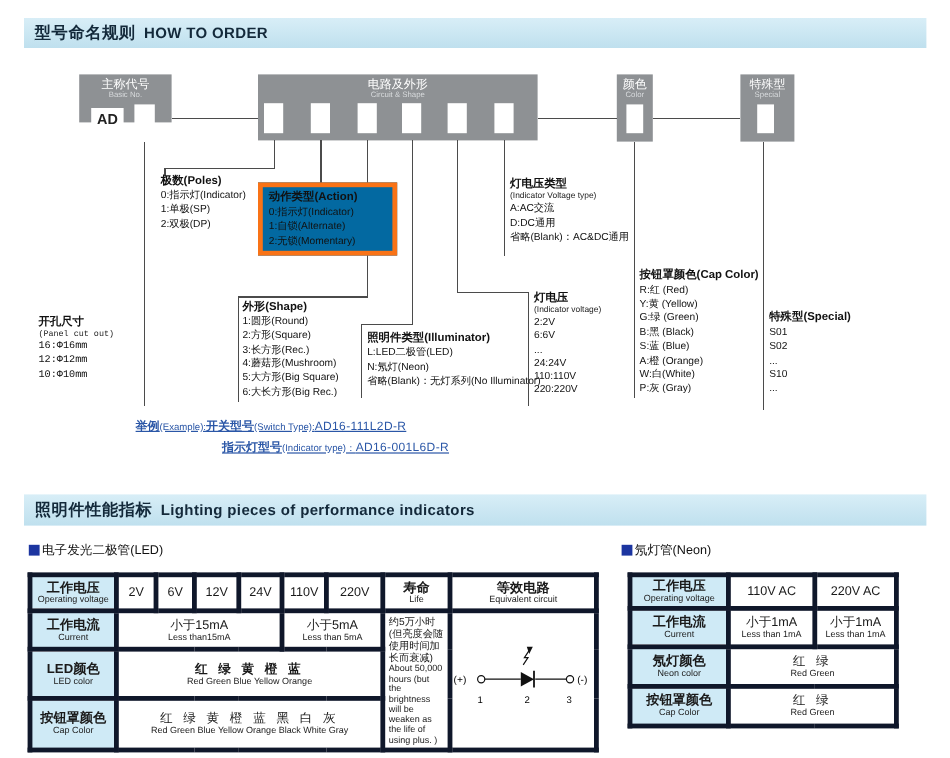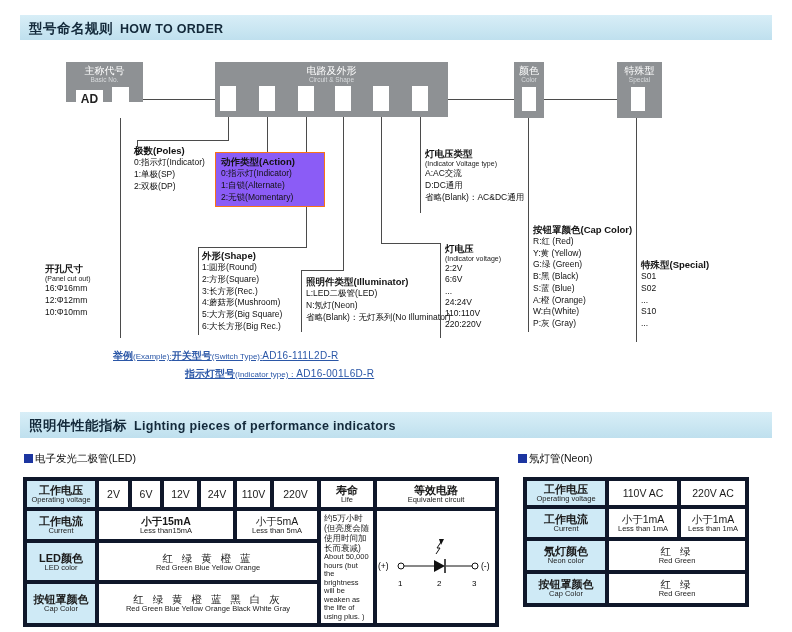--- a/index.html
+++ b/index.html
@@ -12,21 +12,21 @@
   .bar-en{font-weight:bold;font-size:12.5px;margin-left:7px;letter-spacing:.3px;}
   .gbox{position:absolute;background:#8e9194;}
   .gb-zh{display:block;text-align:center;font-size:10px;color:#fff;margin-top:3px;line-height:11px;}
   .gb-en{display:block;text-align:center;font-size:6.5px;color:#d8dbdd;line-height:7px;}
   .slot{position:absolute;background:#fff;}
   .slot-ad{font-weight:bold;font-size:12px;color:#222;text-align:center;line-height:18px;}
   .lines-svg{position:absolute;left:0;top:0;z-index:1;pointer-events:none;}
   .ann{position:absolute;z-index:2;font-size:8.5px;line-height:11.8px;color:#111;white-space:nowrap;}
   .ann-title{font-size:9.5px;font-weight:bold;line-height:12px;}
   .ann-sub{font-size:7px;line-height:8px;color:#222;}
-  .boxed{background:#8b5cf6;border:1px solid #f97316;padding:3px 5px;}
+  .boxed{background:#0369a1;border:4px solid #f97316;padding:3px 5px;}
   .example{position:absolute;left:113px;top:345px;z-index:2;color:#2b57a7;white-space:nowrap;}
   .ex-line{text-decoration:underline;}
   .ex-line2{margin-left:72px;}
   .ex-zh{font-size:10px;font-weight:bold;}
   .ex-en{font-size:8px;}
   .ex-code{font-size:10px;font-weight:normal;letter-spacing:.3px;}
   .subhead{position:absolute;z-index:2;font-size:10.5px;color:#111;}
   .bullet{display:inline-block;width:9px;height:9px;background:#1c35a0;margin-right:2px;vertical-align:-1px;}
   table{border-collapse:collapse;position:absolute;table-layout:fixed;z-index:2;}
   td{border:4px solid #0f172a;text-align:center;vertical-align:middle;padding:0;overflow:hidden;}
@@ -120,21 +120,21 @@
     <div>R:红 (Red)</div>
     <div>Y:黄 (Yellow)</div>
     <div>G:绿 (Green)</div>
     <div>B:黑 (Black)</div>
     <div>S:蓝 (Blue)</div>
     <div>A:橙 (Orange)</div>
     <div>W:白(White)</div>
     <div>P:灰 (Gray)</div>
   </div>
 
-  <div class="ann" style="left:45px;top:263px;">
+  <div class="ann" style="left:32px;top:263px;font-family:Liberation Mono, monospace;">
     <div class="ann-title">开孔尺寸</div>
     <div class="ann-sub">(Panel cut out)</div>
     <div>16:Φ16mm</div>
     <div>12:Φ12mm</div>
     <div>10:Φ10mm</div>
   </div>
 
   <div class="ann" style="left:202px;top:250px;">
     <div class="ann-title">外形(Shape)</div>
     <div>1:圆形(Round)</div>
@@ -224,21 +224,21 @@
         <div class="c-zh">等效电路</div>
         <div class="c-en">Equivalent circuit</div>
       </td>
     </tr>
     <tr style="height:28px;">
       <td class="lbl">
         <div class="c-zh">工作电流</div>
         <div class="c-en">Current</div>
       </td>
       <td colspan="4">
-        <div class="c-zh" style="font-weight:bold;font-size:10.5px;">小于15mA</div>
+        <div class="c-zh" style="font-weight:normal;font-size:10.5px;">小于15mA</div>
         <div class="c-en">Less than15mA</div>
       </td>
       <td colspan="2">
         <div class="c-zh" style="font-weight:normal;font-size:10.5px;">小于5mA</div>
         <div class="c-en">Less than 5mA</div>
       </td>
       <td rowspan="3" class="life-note">
         <div>约5万小时(但亮度会随使用时间加长而衰减)</div>
         <div class="en">About 50,000 hours (but the brightness will be weaken as the life of using plus. )</div>
       </td>
@@ -259,21 +259,21 @@
           <text x="95" y="50" font-size="8">3</text>
         </svg>
       </td>
     </tr>
     <tr style="height:35px;">
       <td class="lbl">
         <div class="c-zh">LED颜色</div>
         <div class="c-en">LED color</div>
       </td>
       <td colspan="6">
-        <div class="c-zh sp" style="font-weight:normal;font-size:10.5px;">红 绿 黄 橙 蓝</div>
+        <div class="c-zh sp" style="font-weight:bold;font-size:10.5px;">红 绿 黄 橙 蓝</div>
         <div class="c-en">Red Green Blue Yellow Orange</div>
       </td>
     </tr>
     <tr style="height:37px;">
       <td class="lbl">
         <div class="c-zh">按钮罩颜色</div>
         <div class="c-en">Cap Color</div>
       </td>
       <td colspan="6">
         <div class="c-zh sp" style="font-weight:normal;font-size:10.5px;">红 绿 黄 橙 蓝 黑 白 灰</div>

